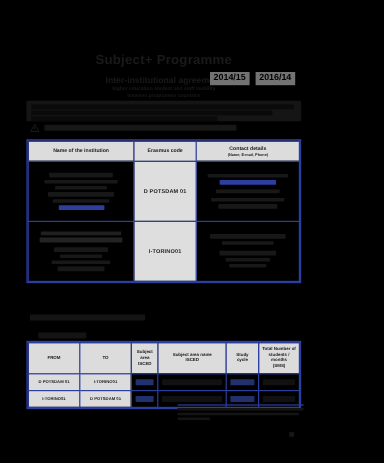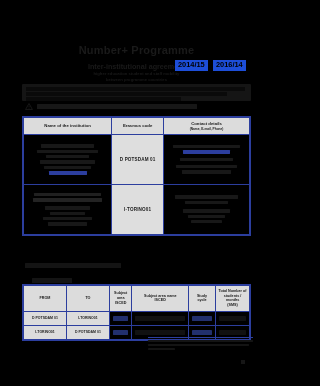--- a/index.html
+++ b/index.html
@@ -15,21 +15,21 @@
   .blurtext{color:#1a1a1a;text-shadow:0 0 1.2px #000;filter:blur(.55px);}
 
   
   .title{position:absolute;left:0;right:0;top:44px;text-align:center;
          font-size:11px;font-weight:700;letter-spacing:.2px;}
   .subline{position:absolute;left:0;right:0;text-align:center;}
   .sub1{top:62px;font-size:7.2px;font-weight:700;}
   .sub2{top:71px;font-size:4.2px;font-weight:700;}
   .sub3{top:77px;font-size:4.2px;font-weight:700;}
 
-  .yearbox{position:absolute;top:60px;background:#1d4ed8;color:#000;
+  .yearbox{position:absolute;top:60px;background:#737373;color:#000;
            font-size:7.4px;font-weight:700;padding:1px 3px;
            font-family:"Liberation Sans",sans-serif;line-height:1.15;}
   .year-a{left:175px;}
   .year-b{left:213px;}
 
   .banner{position:absolute;left:22px;right:22px;top:84px;height:17px;
           background:#151515;border-radius:1px;}
   .banner-ln{position:absolute;left:4px;right:6px;height:4px;background:#0a0a0a;}
 
   .warnrow{position:absolute;left:25px;top:101px;right:25px;height:11px;
@@ -80,21 +80,21 @@
   .fn .ln{height:2.4px;margin-bottom:1.4px;background:#141414;}
   .fnrule{position:absolute;left:148px;top:337px;width:105px;height:1px;background:#2c3e9e;}
 
   .pageno{position:absolute;right:28px;bottom:22px;width:4px;height:4px;background:#161616;}
 </style>
 </head>
 <body>
 
 <div class="page">
 
-  <div class="title blurtext">Number+ Programme</div>
+  <div class="title blurtext">Subject+ Programme</div>
 
   <div class="subline sub1 blurtext">Inter-institutional agreement</div>
   <div class="subline sub2 blurtext">higher education student and staff mobility</div>
   <div class="subline sub3 blurtext">between programme countries</div>
 
   <div class="yearbox year-a">2014/15</div>
   <div class="yearbox year-b">2016/14</div>
 
   <div class="banner">
     <div class="banner-ln" style="top:3px;"></div>

